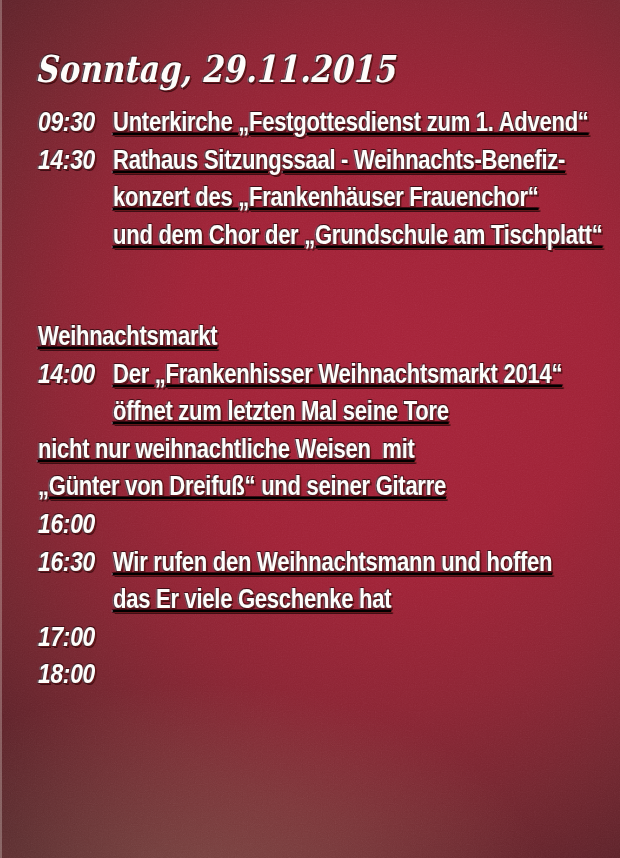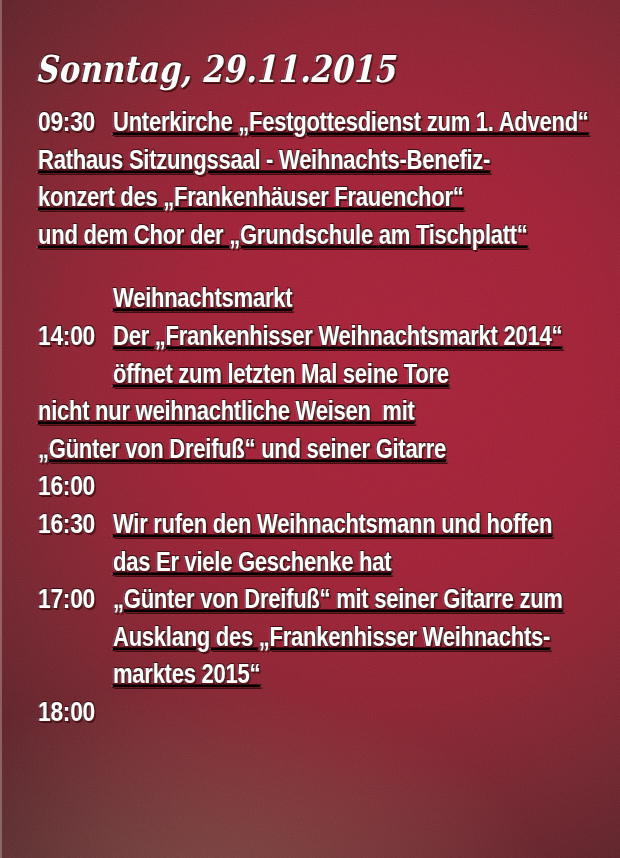--- a/index.html
+++ b/index.html
@@ -56,24 +56,25 @@
     text-shadow:
       -2px 0 1px rgba(115,195,205,0.30),
        2px 1px 1px rgba(160,35,35,0.45),
       -1px -1px 0 rgba(52,10,17,0.80),
        1px -1px 0 rgba(52,10,17,0.80),
       -1px  1px 0 rgba(52,10,17,0.80),
        2px  2px 0 rgba(45,8,14,0.88);
   }
   .schedule { position: relative; }
   .entry { display: flex; align-items: flex-start; }
-  .entry.section-gap { margin-top: 26px; }
+  .entry.section-gap { margin-top: 26px; flex-direction: column; }
   .time-cell {
     flex: none;
     width: 75px;
+    font-style: italic;
   }
   .text-cell { flex: 1; min-width: 0; text-decoration: underline; }
   .time, .line {
     height: 37.6px;
     line-height: 37.6px;
     font-weight: 700;
     font-size: 27px;
     letter-spacing: -0.4px;
     color: #fdfdfb;
     white-space: pre;
@@ -113,20 +114,23 @@
       <div class="entry">
         <div class="time-cell">
             <div class="time">09:30</div>
           </div>
         <div class="text-cell">
           <div class="line">Unterkirche „Festgottesdienst zum 1. Advend“</div>
         </div>
       </div>
 
       <div class="entry">
+        <div class="time-cell">
+            <div class="time">14:30</div>
+          </div>
         <div class="text-cell">
           <div class="line">Rathaus Sitzungssaal - Weihnachts-Benefiz-</div>
           <div class="line">konzert des „Frankenhäuser Frauenchor“</div>
           <div class="line">und dem Chor der „Grundschule am Tischplatt“</div>
         </div>
       </div>
 
       <div class="entry section-gap">
         <div class="time-cell">
             <div class="time"></div>
@@ -166,25 +170,20 @@
         <div class="text-cell">
           <div class="line">Wir rufen den Weihnachtsmann und hoffen</div>
           <div class="line">das Er viele Geschenke hat</div>
         </div>
       </div>
 
       <div class="entry">
         <div class="time-cell">
             <div class="time">17:00</div>
           </div>
-        <div class="text-cell">
-          <div class="line">„Günter von Dreifuß“ mit seiner Gitarre zum</div>
-          <div class="line">Ausklang des „Frankenhisser Weihnachts-</div>
-          <div class="line">marktes 2015“</div>
-        </div>
       </div>
 
       <div class="entry">
         <div class="time-cell">
             <div class="time">18:00</div>
           </div>
       </div>
 
     </div>
   </div>

